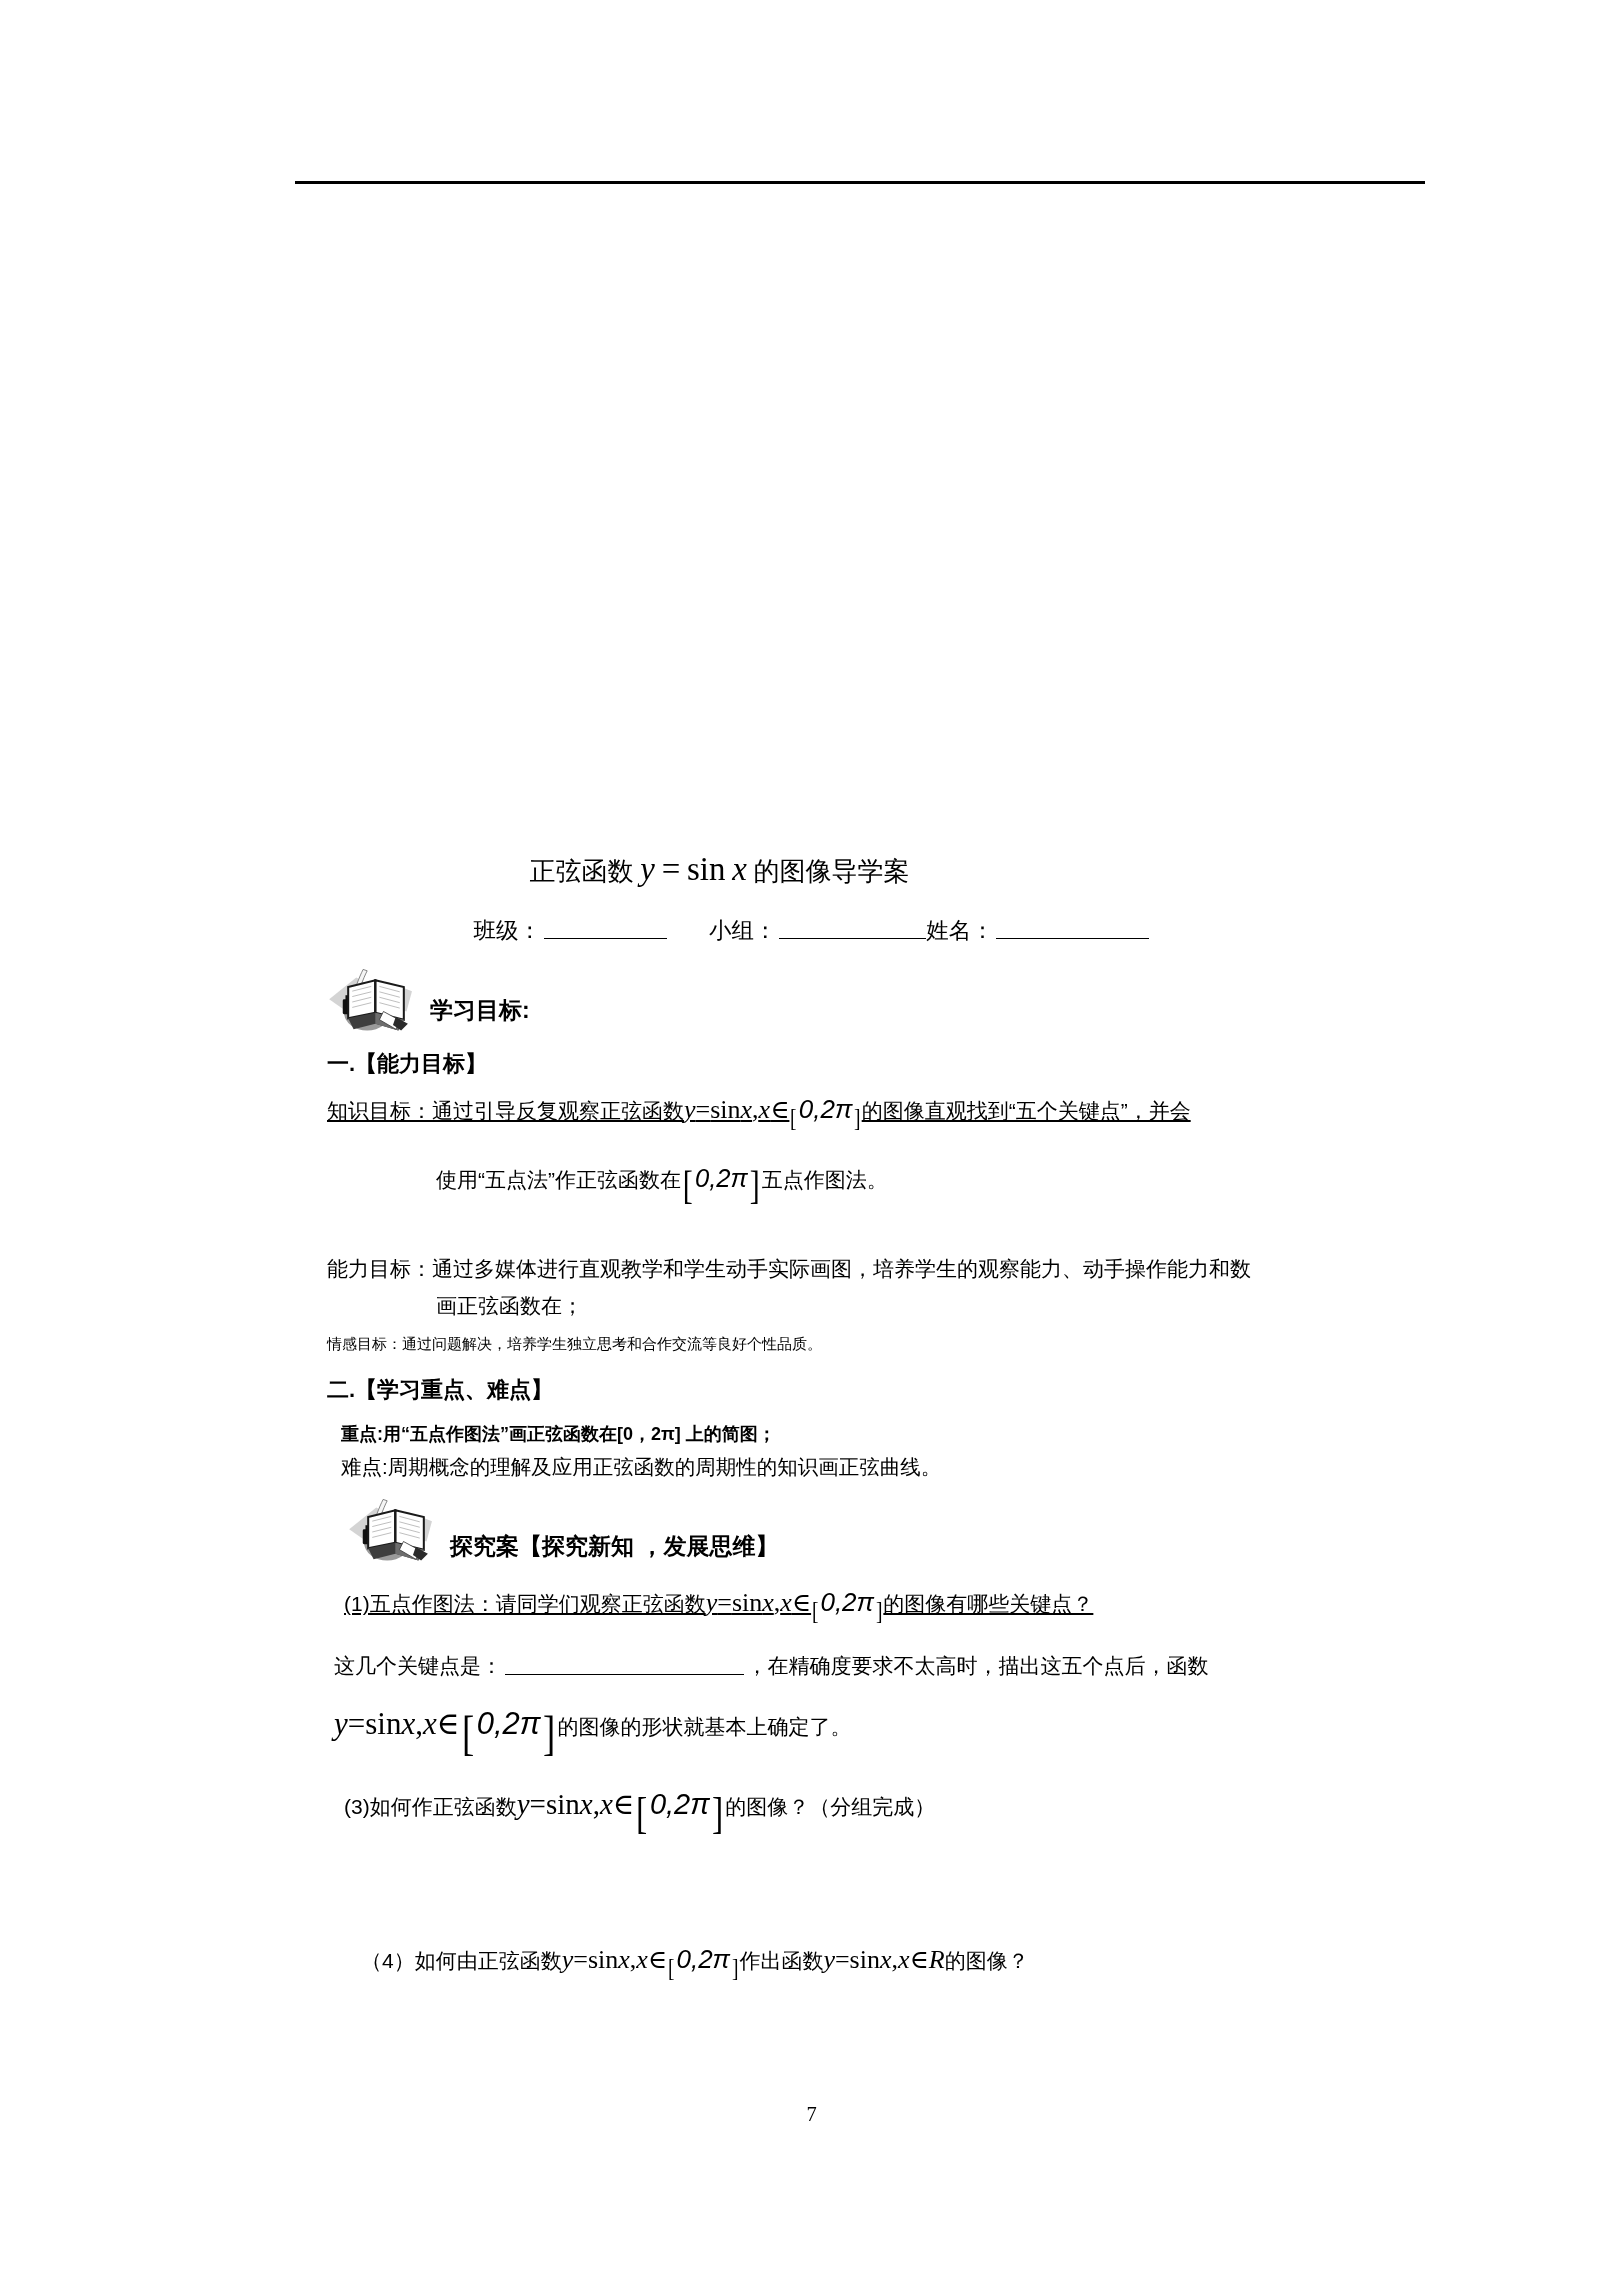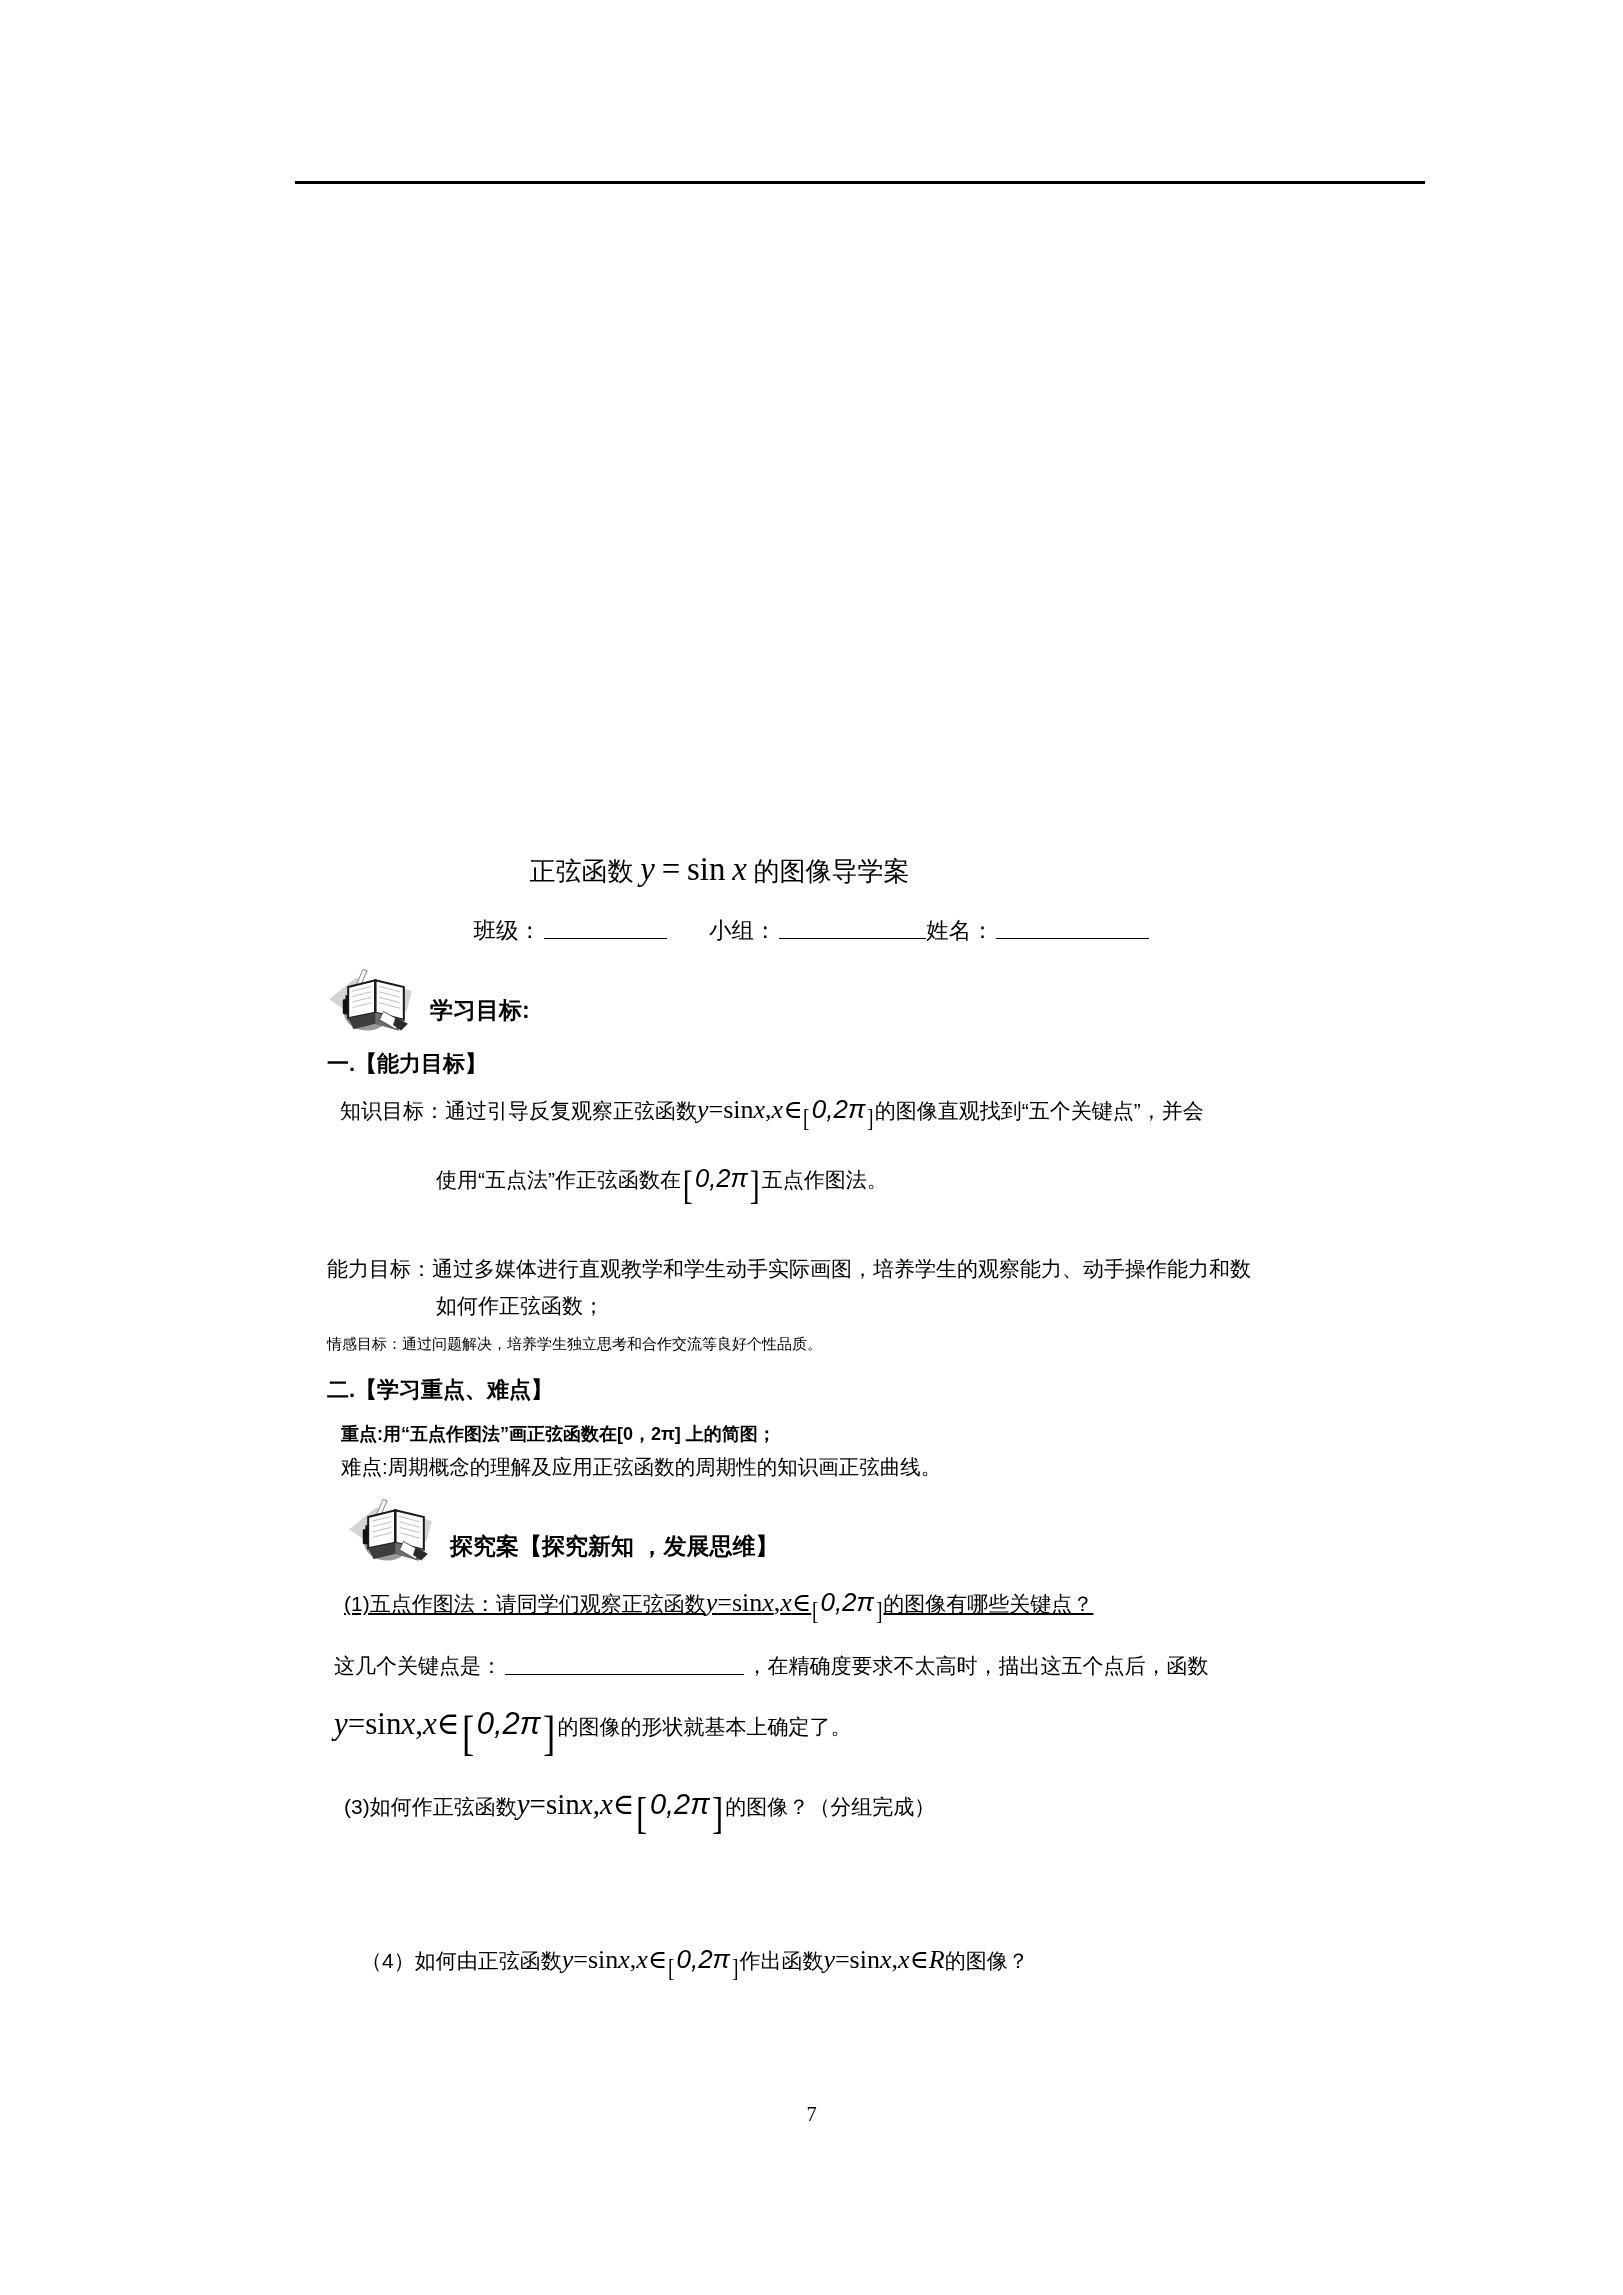--- a/index.html
+++ b/index.html
@@ -153,21 +153,21 @@
     left: 450px;
     top: 1531px;
     font-family: "Liberation Sans", "DejaVu Sans", sans-serif;
     font-size: 23px;
     font-weight: bold;
   }
 
   .h1-3d { position: absolute; left: 327px; top: 1053px; }
   .h2-kd { position: absolute; left: 327px; top: 1379px; }
 
-  .p-know   { position: absolute; left: 340px; top: 1096px; font-size: 21px; }
+  .p-know   { position: absolute; left: 327px; top: 1096px; font-size: 21px; text-decoration: underline; }
   .p-know2  { position: absolute; left: 436px; top: 1166px; font-size: 21px; }
   .p-ability{ position: absolute; left: 327px; top: 1258px; font-size: 21px; }
   .p-ability2{position: absolute; left: 436px; top: 1295px; font-size: 21px; }
   .p-emotion{ position: absolute; left: 327px; top: 1336px; font-size: 15px; }
 
   .p-focus  { position: absolute; left: 341px; top: 1425px; font-size: 18px; font-weight: bold; }
   .p-hard   { position: absolute; left: 341px; top: 1457px; font-size: 20.5px; }
 
   .q1       { position: absolute; left: 344px; top: 1589px; font-size: 21px; text-decoration: underline; }
   .q1b      { position: absolute; left: 334px; top: 1655px; font-size: 21px; }
@@ -247,21 +247,21 @@
     <span>知识目标：</span><span>通过引导反复观察正弦函数</span><span class="mi bigmath">y</span><span class="mop bigmath">=</span><span class="mfunc bigmath">sin</span><span class="mi bigmath">x</span><span class="mop bigmath">,</span><span class="mi bigmath">x</span><span class="mop bigmath">∈</span><span class="bracket bigmath">[</span><span class="interval bigmath">0,2π</span><span class="bracket bigmath">]</span><span>的图像直观找到“五个关键点”，并会</span>
   </div>
 
   <div class="blk p-know2">
     <span>使用“五点法”作正弦函数在</span><span class="bracket">[</span><span class="interval">0,2π</span><span class="bracket">]</span><span>五点作图法。</span>
   </div>
 
   <div class="blk p-ability">
     <span>能力目标：</span><span>通过多媒体进行直观教学和学生动手实际画图，培养学生的观察能力、动手操作能力和数</span>
   </div>
-  <div class="blk p-ability2">如何作正弦函数；</div>
+  <div class="blk p-ability2">画正弦函数在；</div>
 
   <div class="blk p-emotion">
     <span>情感目标：</span><span>通过问题解决，培养学生独立思考和合作交流等良好个性品质。</span>
   </div>
 
   <div class="blk h2-kd section-head">二.【学习重点、难点】</div>
 
   <div class="blk p-focus">
     <span>重点:</span><span>用“五点作图法”画正弦函数在[0，2π] 上的简图；</span>
   </div>

